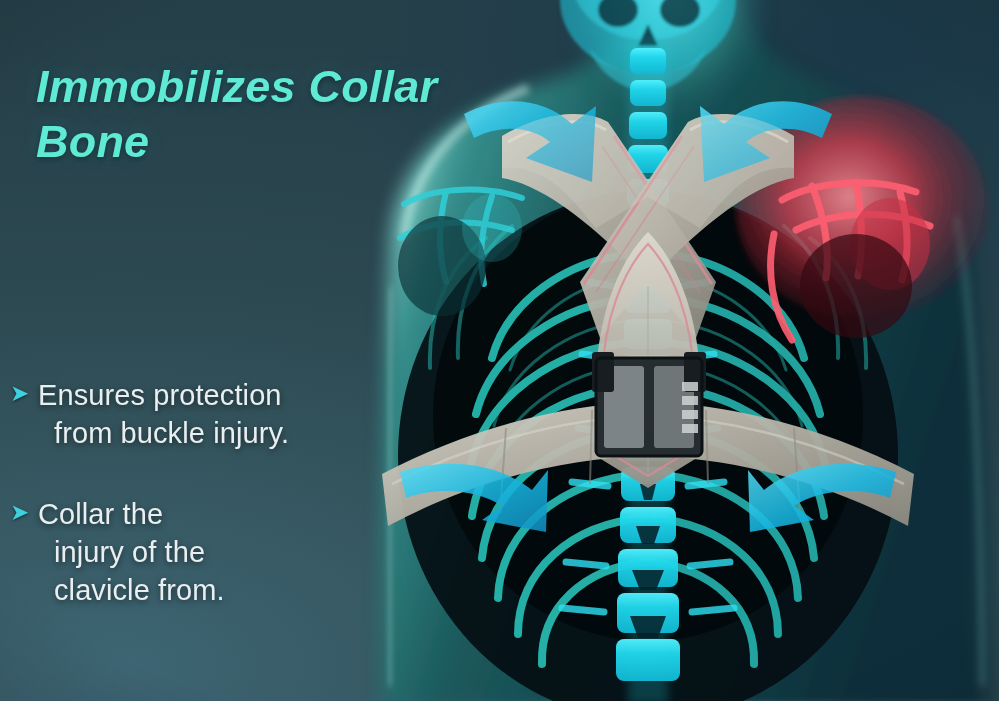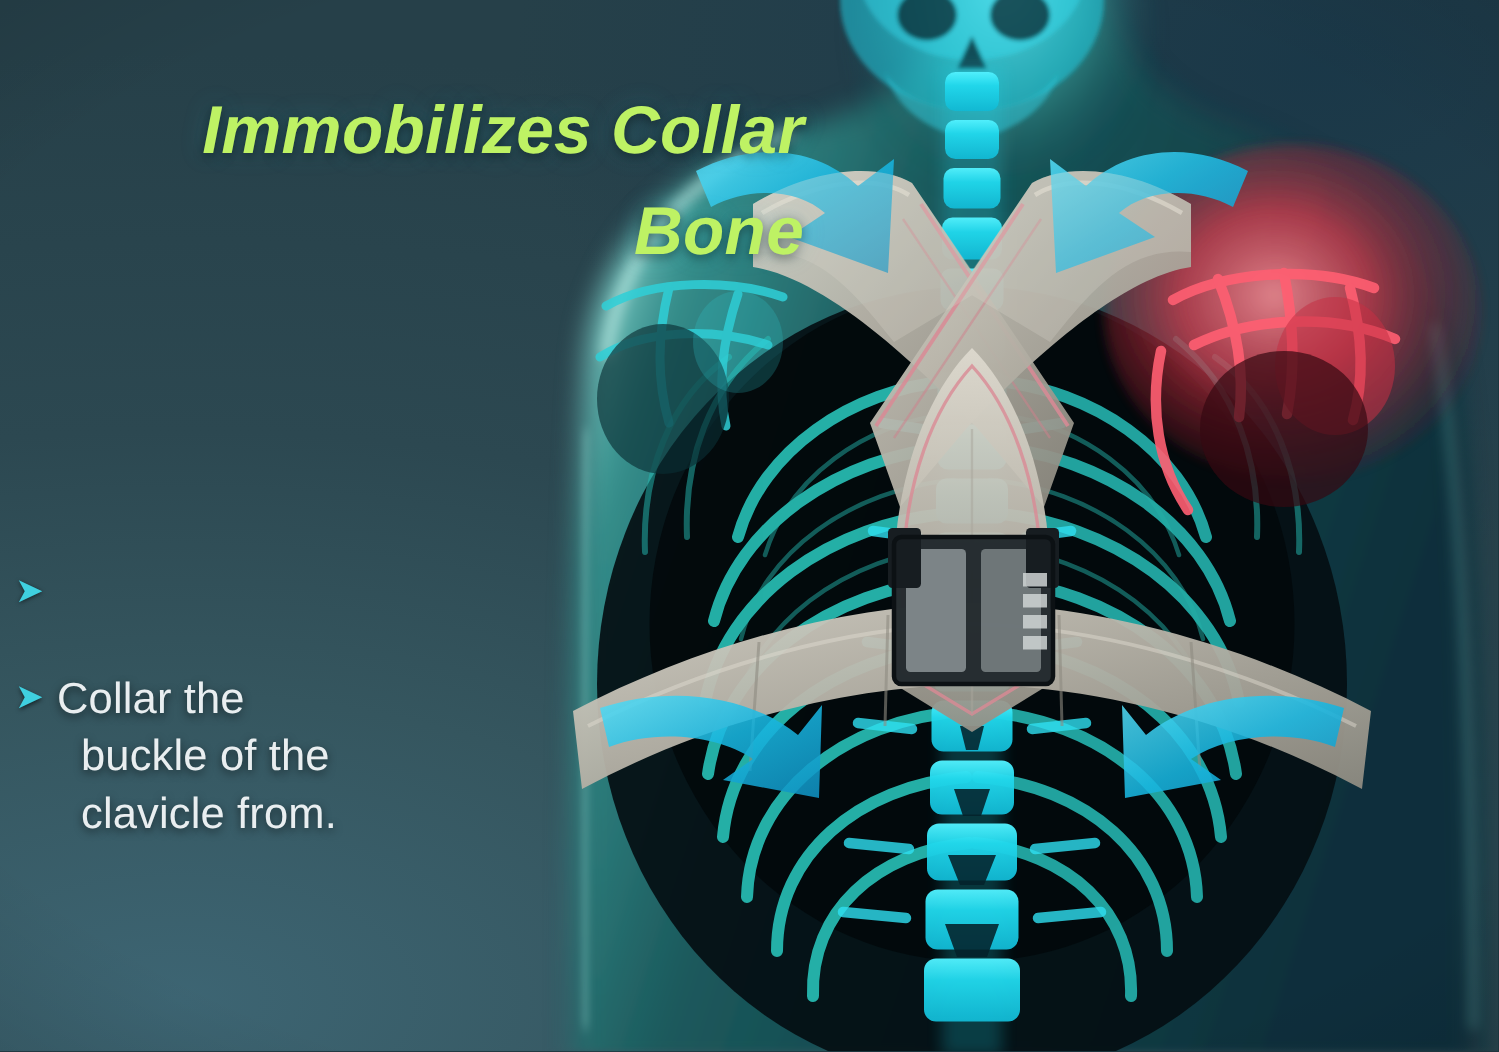--- a/index.html
+++ b/index.html
@@ -38,28 +38,27 @@
     filter:blur(2px);
   }
 
   .xray-core{
     position:absolute;left:0;top:0;width:703px;height:715px;
   }
 
   
   .title{
     position:absolute;left:36px;top:60px;width:500px;
-    color:#bef264;
+    color:#5eead4;
     font-size:45px;line-height:1.22;
     font-style:italic;font-weight:700;
     letter-spacing:.2px;
     text-shadow:0 2px 7px rgba(0,0,0,.45), 0 0 16px rgba(50,190,210,.25);
-    text-align:right;
-  }
-  .title .l2{display:block;margin-top:12px;}
+  }
+  .title .l2{display:block;}
 
   .bullets{position:absolute;left:10px;top:376px;width:340px;}
   .bullet{display:flex;align-items:flex-start;margin-bottom:42px;}
   .bullet-arrow{
     flex:0 0 auto;width:28px;margin-top:6px;
     color:#3fd0e0;font-size:23px;line-height:1;
     text-shadow:0 1px 3px rgba(0,0,0,.6);
   }
   .bullet-text{
     color:#e9eef0;
@@ -363,26 +362,30 @@
 
   <div class="title">
     <span class="l1">Immobilizes Collar</span>
     <span class="l2">Bone</span>
   </div>
 
   <div class="bullets">
 
     <div class="bullet">
       <span class="bullet-arrow">➤</span>
+      <span class="bullet-text">
+        <span class="ln">Ensures protection</span>
+        <span class="ln">from buckle injury.</span>
+      </span>
     </div>
 
     <div class="bullet">
       <span class="bullet-arrow">➤</span>
       <span class="bullet-text">
         <span class="ln">Collar the</span>
-        <span class="ln">buckle of the</span>
+        <span class="ln">injury of the</span>
         <span class="ln">clavicle from.</span>
       </span>
     </div>
 
   </div>
 
 </div>
 
 </body></html>

